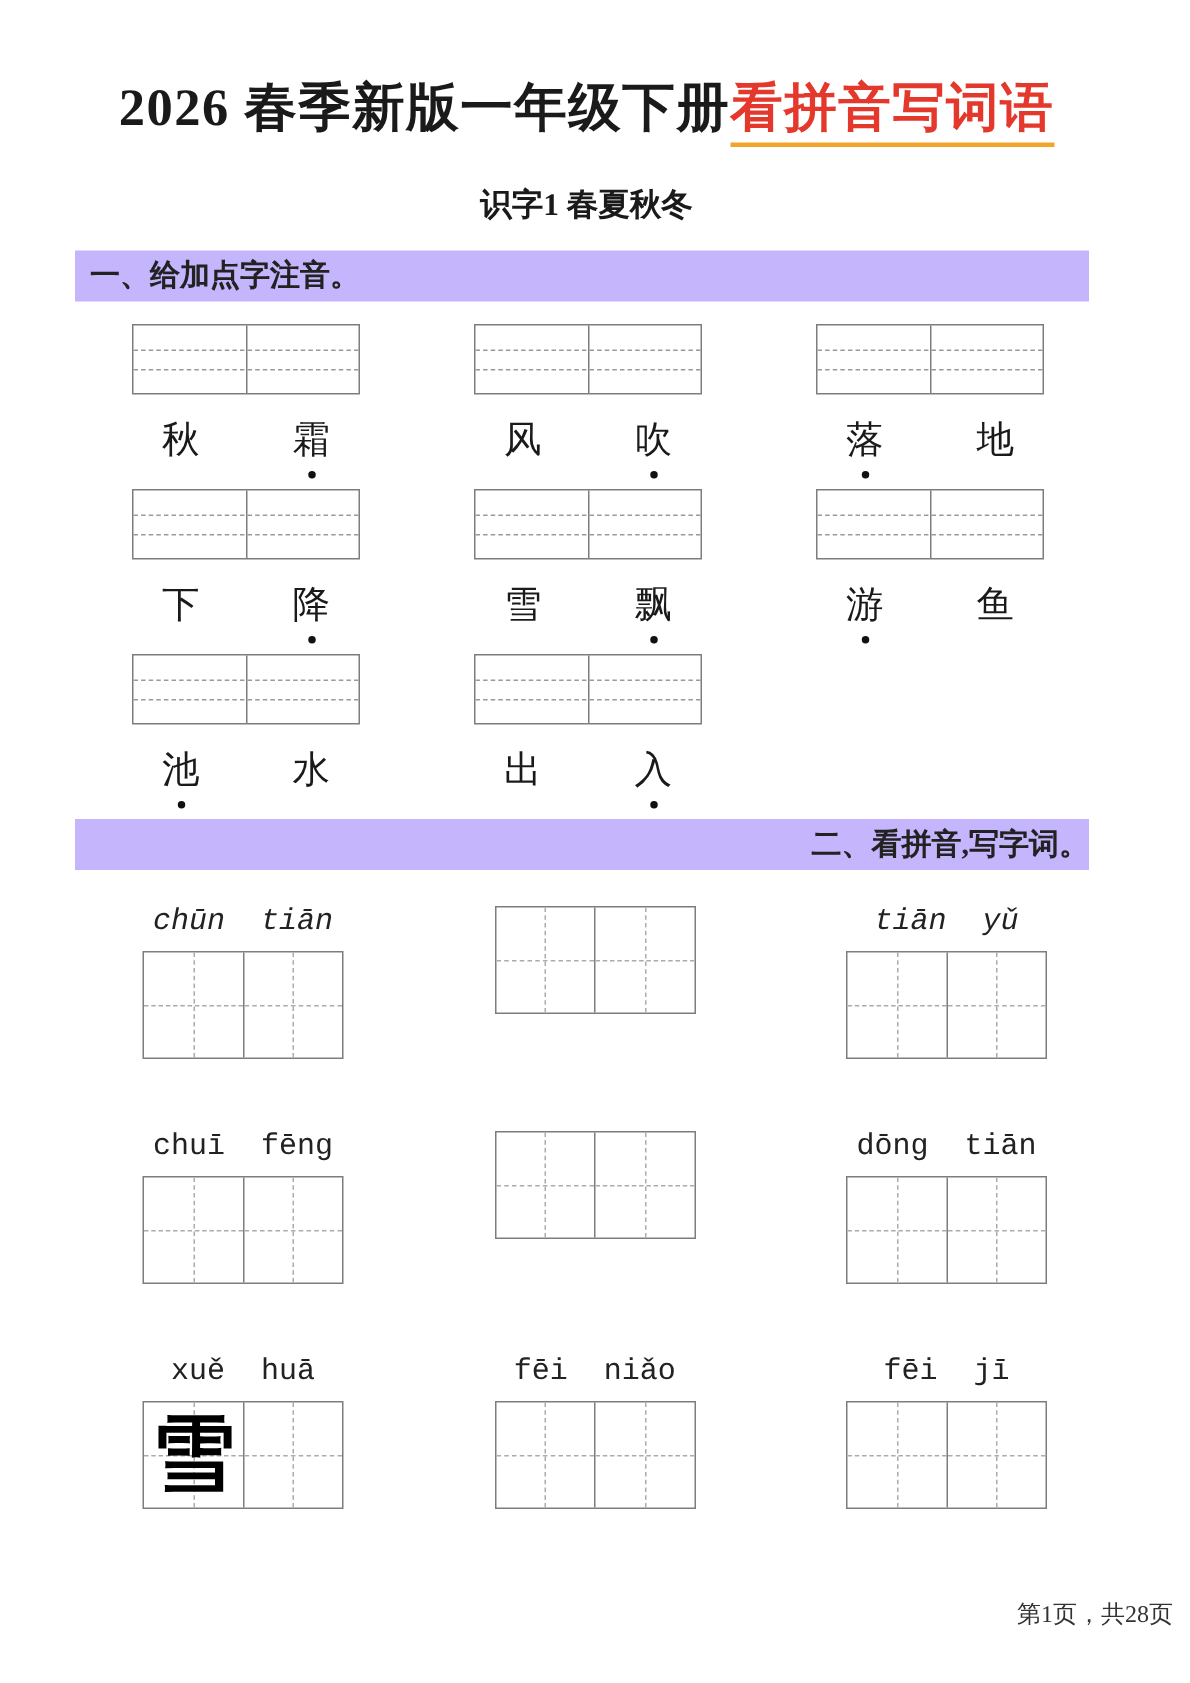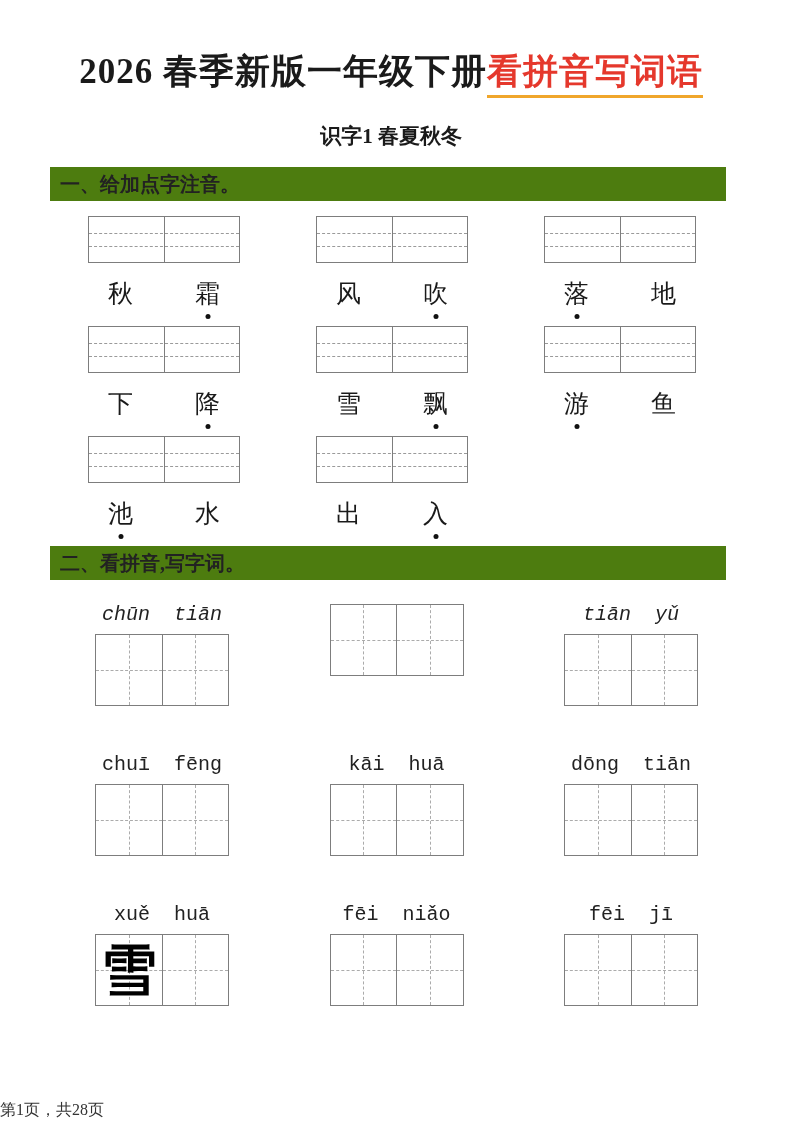--- a/index.html
+++ b/index.html
@@ -30,29 +30,29 @@
   }
   .subtitle{
     margin-top:20px;
     text-align:center;
     font-size:21px;
     line-height:36px;
     font-weight:bold;
   }
   .sec-bar{
     margin:13px 56px 0 50px;
-    background:#4d7c0f;
+    background:#c4b5fd;
     height:34px;
     line-height:34px;
     font-size:20px;
     font-weight:bold;
     padding-left:10px;
     color:#222222;
   }
-  .sec-bar.second{}
+  .sec-bar.second{text-align:right;}
   
   .s1-row{
     display:flex;
     justify-content:space-between;
     margin:13px 86px 0 88px;
   }
   .s1-row.first{margin-top:15px;}
   .word-block{width:152px;}
   .word-block.ghost{visibility:hidden;}
   .pin-grid{
@@ -132,22 +132,22 @@
     position:absolute;inset:0;
     display:flex;align-items:center;justify-content:center;
     font-family:"DejaVu Sans","Liberation Sans",sans-serif;
     font-weight:900;
     font-size:56px;
     line-height:1;
     color:#000000;
     z-index:2;
   }
   .footer{
-    margin-top:94px;
-    text-align:left;
+    margin-top:60px;
+    text-align:right;
     font-size:16px;
     color:#333333;
   }
 </style>
 </head>
 <body>
 
 <div class="page">
 
   <div class="title"><span>2026 春季新版一年级下册</span><span class="red">看拼音写词语</span></div>
@@ -289,21 +289,20 @@
       <div class="zi-grid">
         <div class="zi-cell">
             <span class="ans"></span>
           </div>
         <div class="zi-cell">
             <span class="ans"></span>
           </div>
       </div>
     </div>
     <div class="py-block">
-      <div class="pinyin">kāi huā</div>
       <div class="zi-grid">
         <div class="zi-cell">
             <span class="ans"></span>
           </div>
         <div class="zi-cell">
             <span class="ans"></span>
           </div>
       </div>
     </div>
     <div class="py-block">

